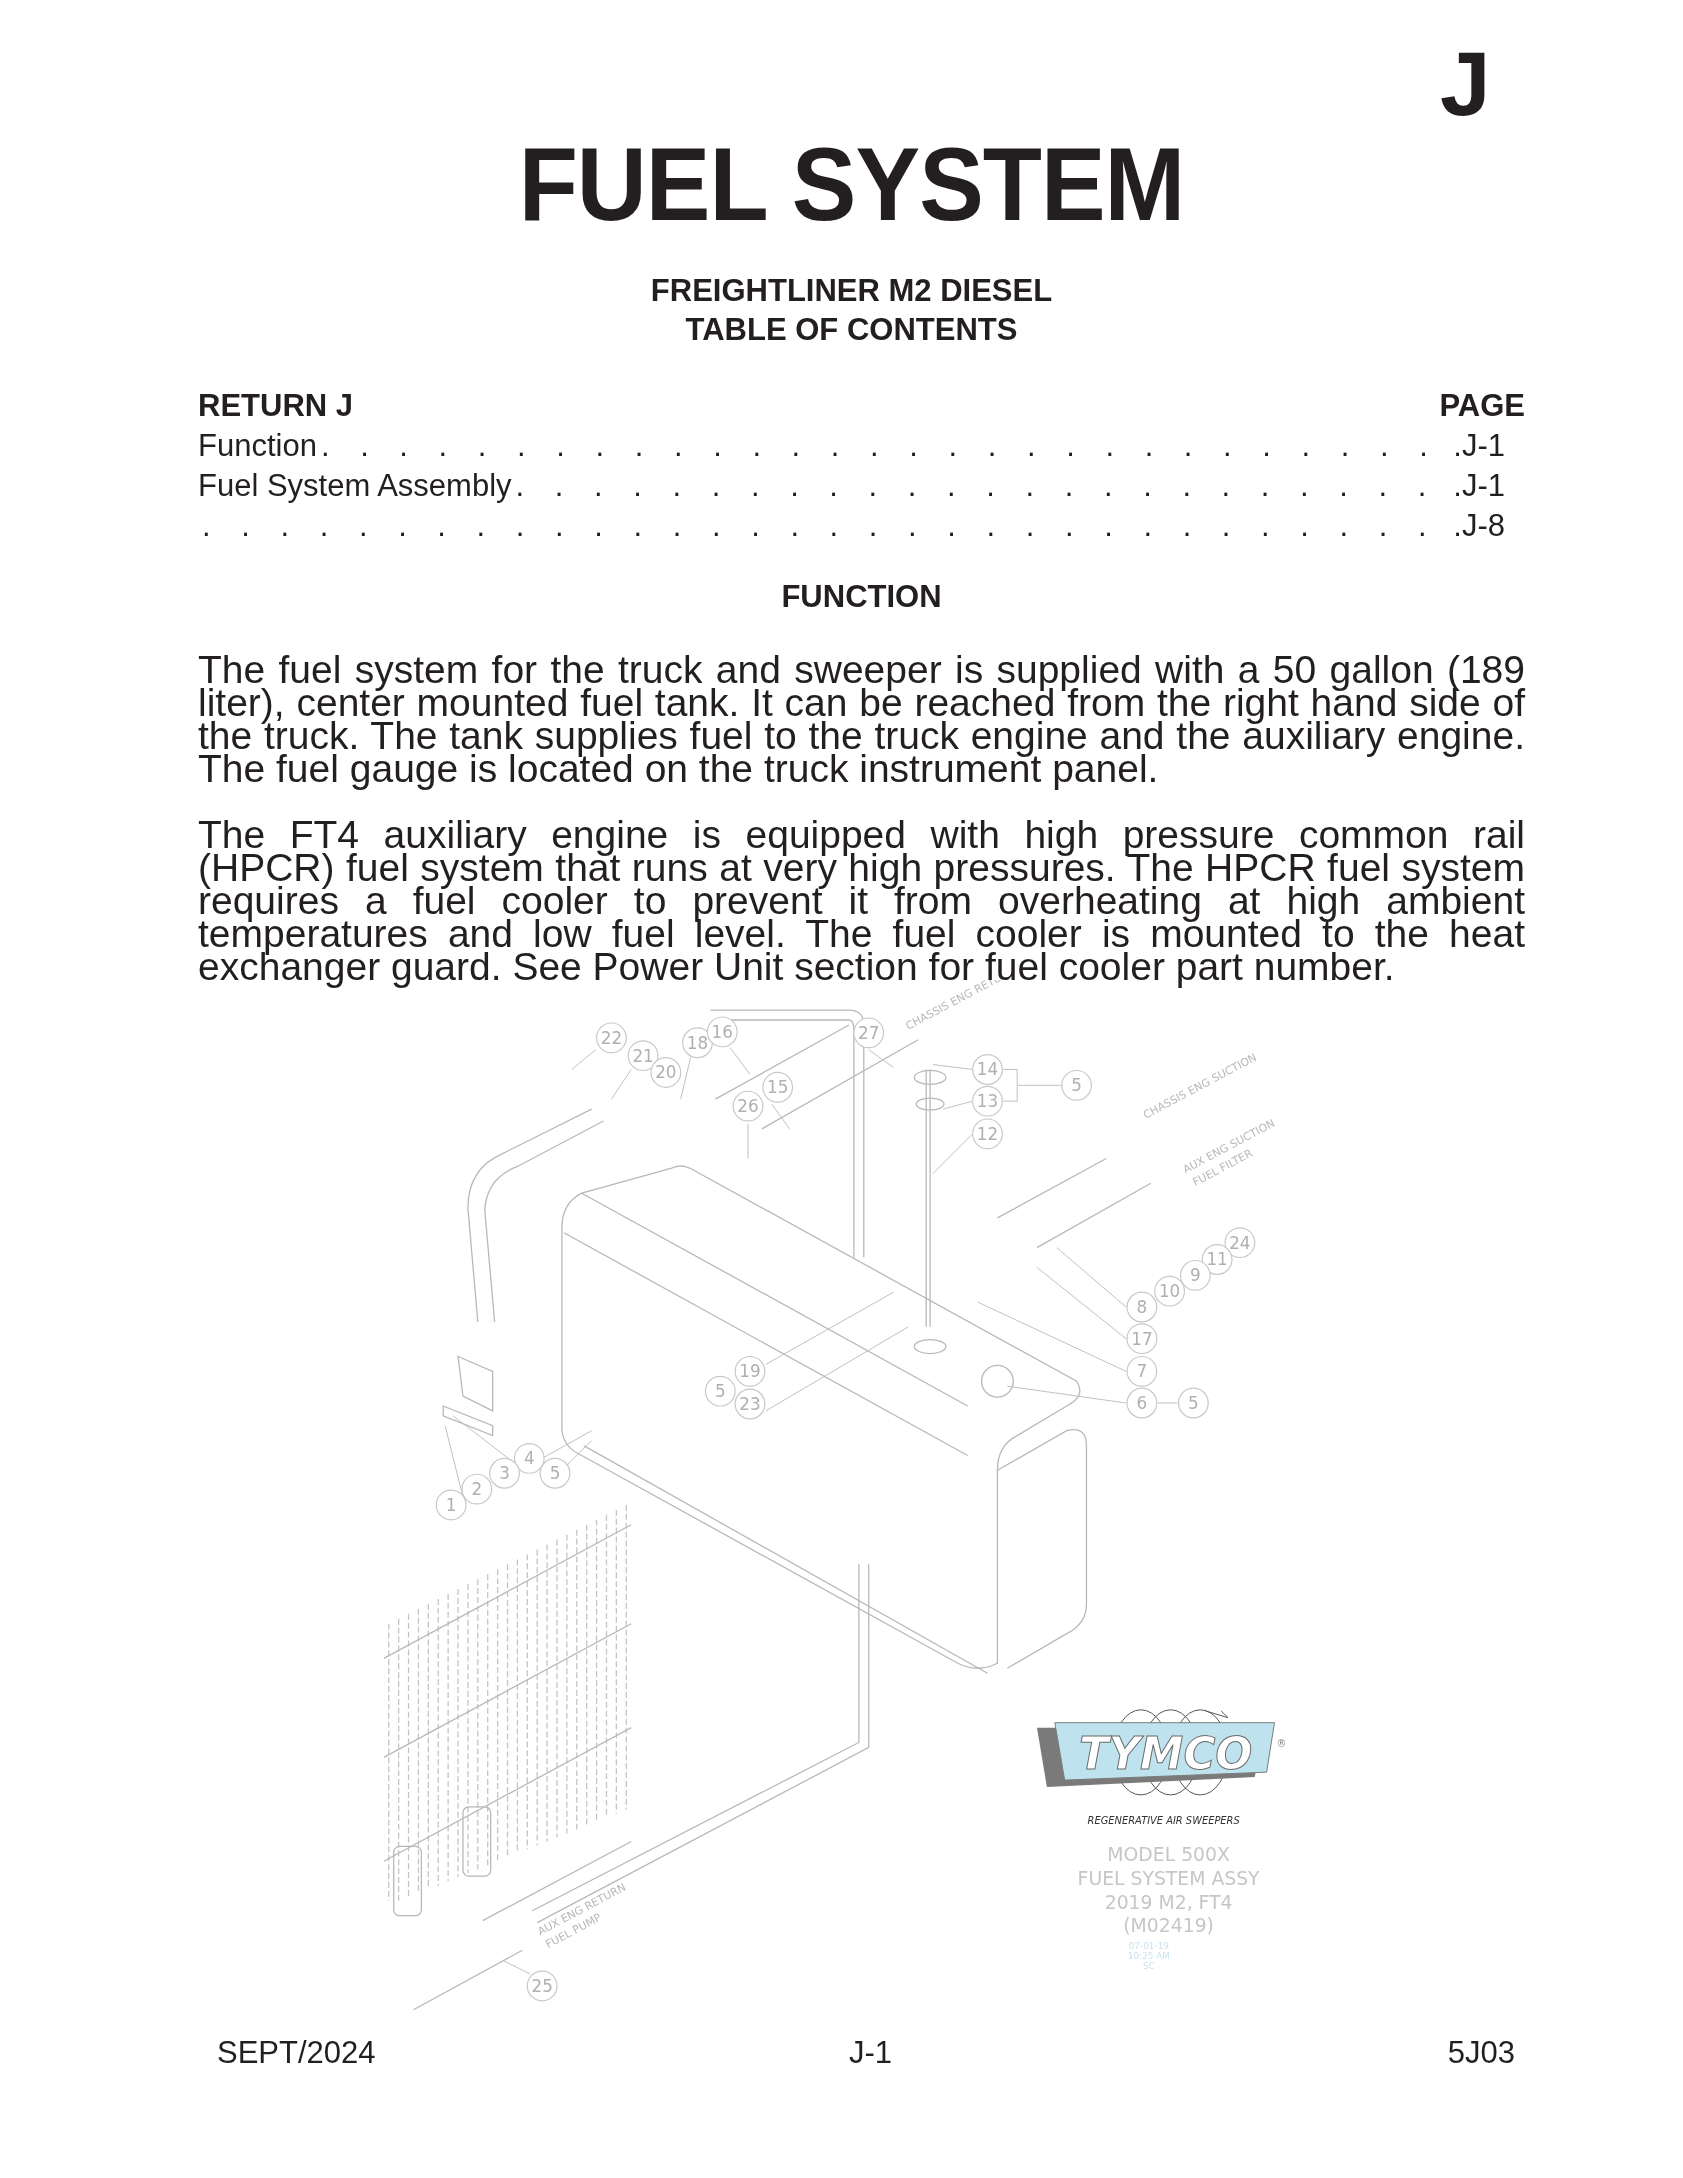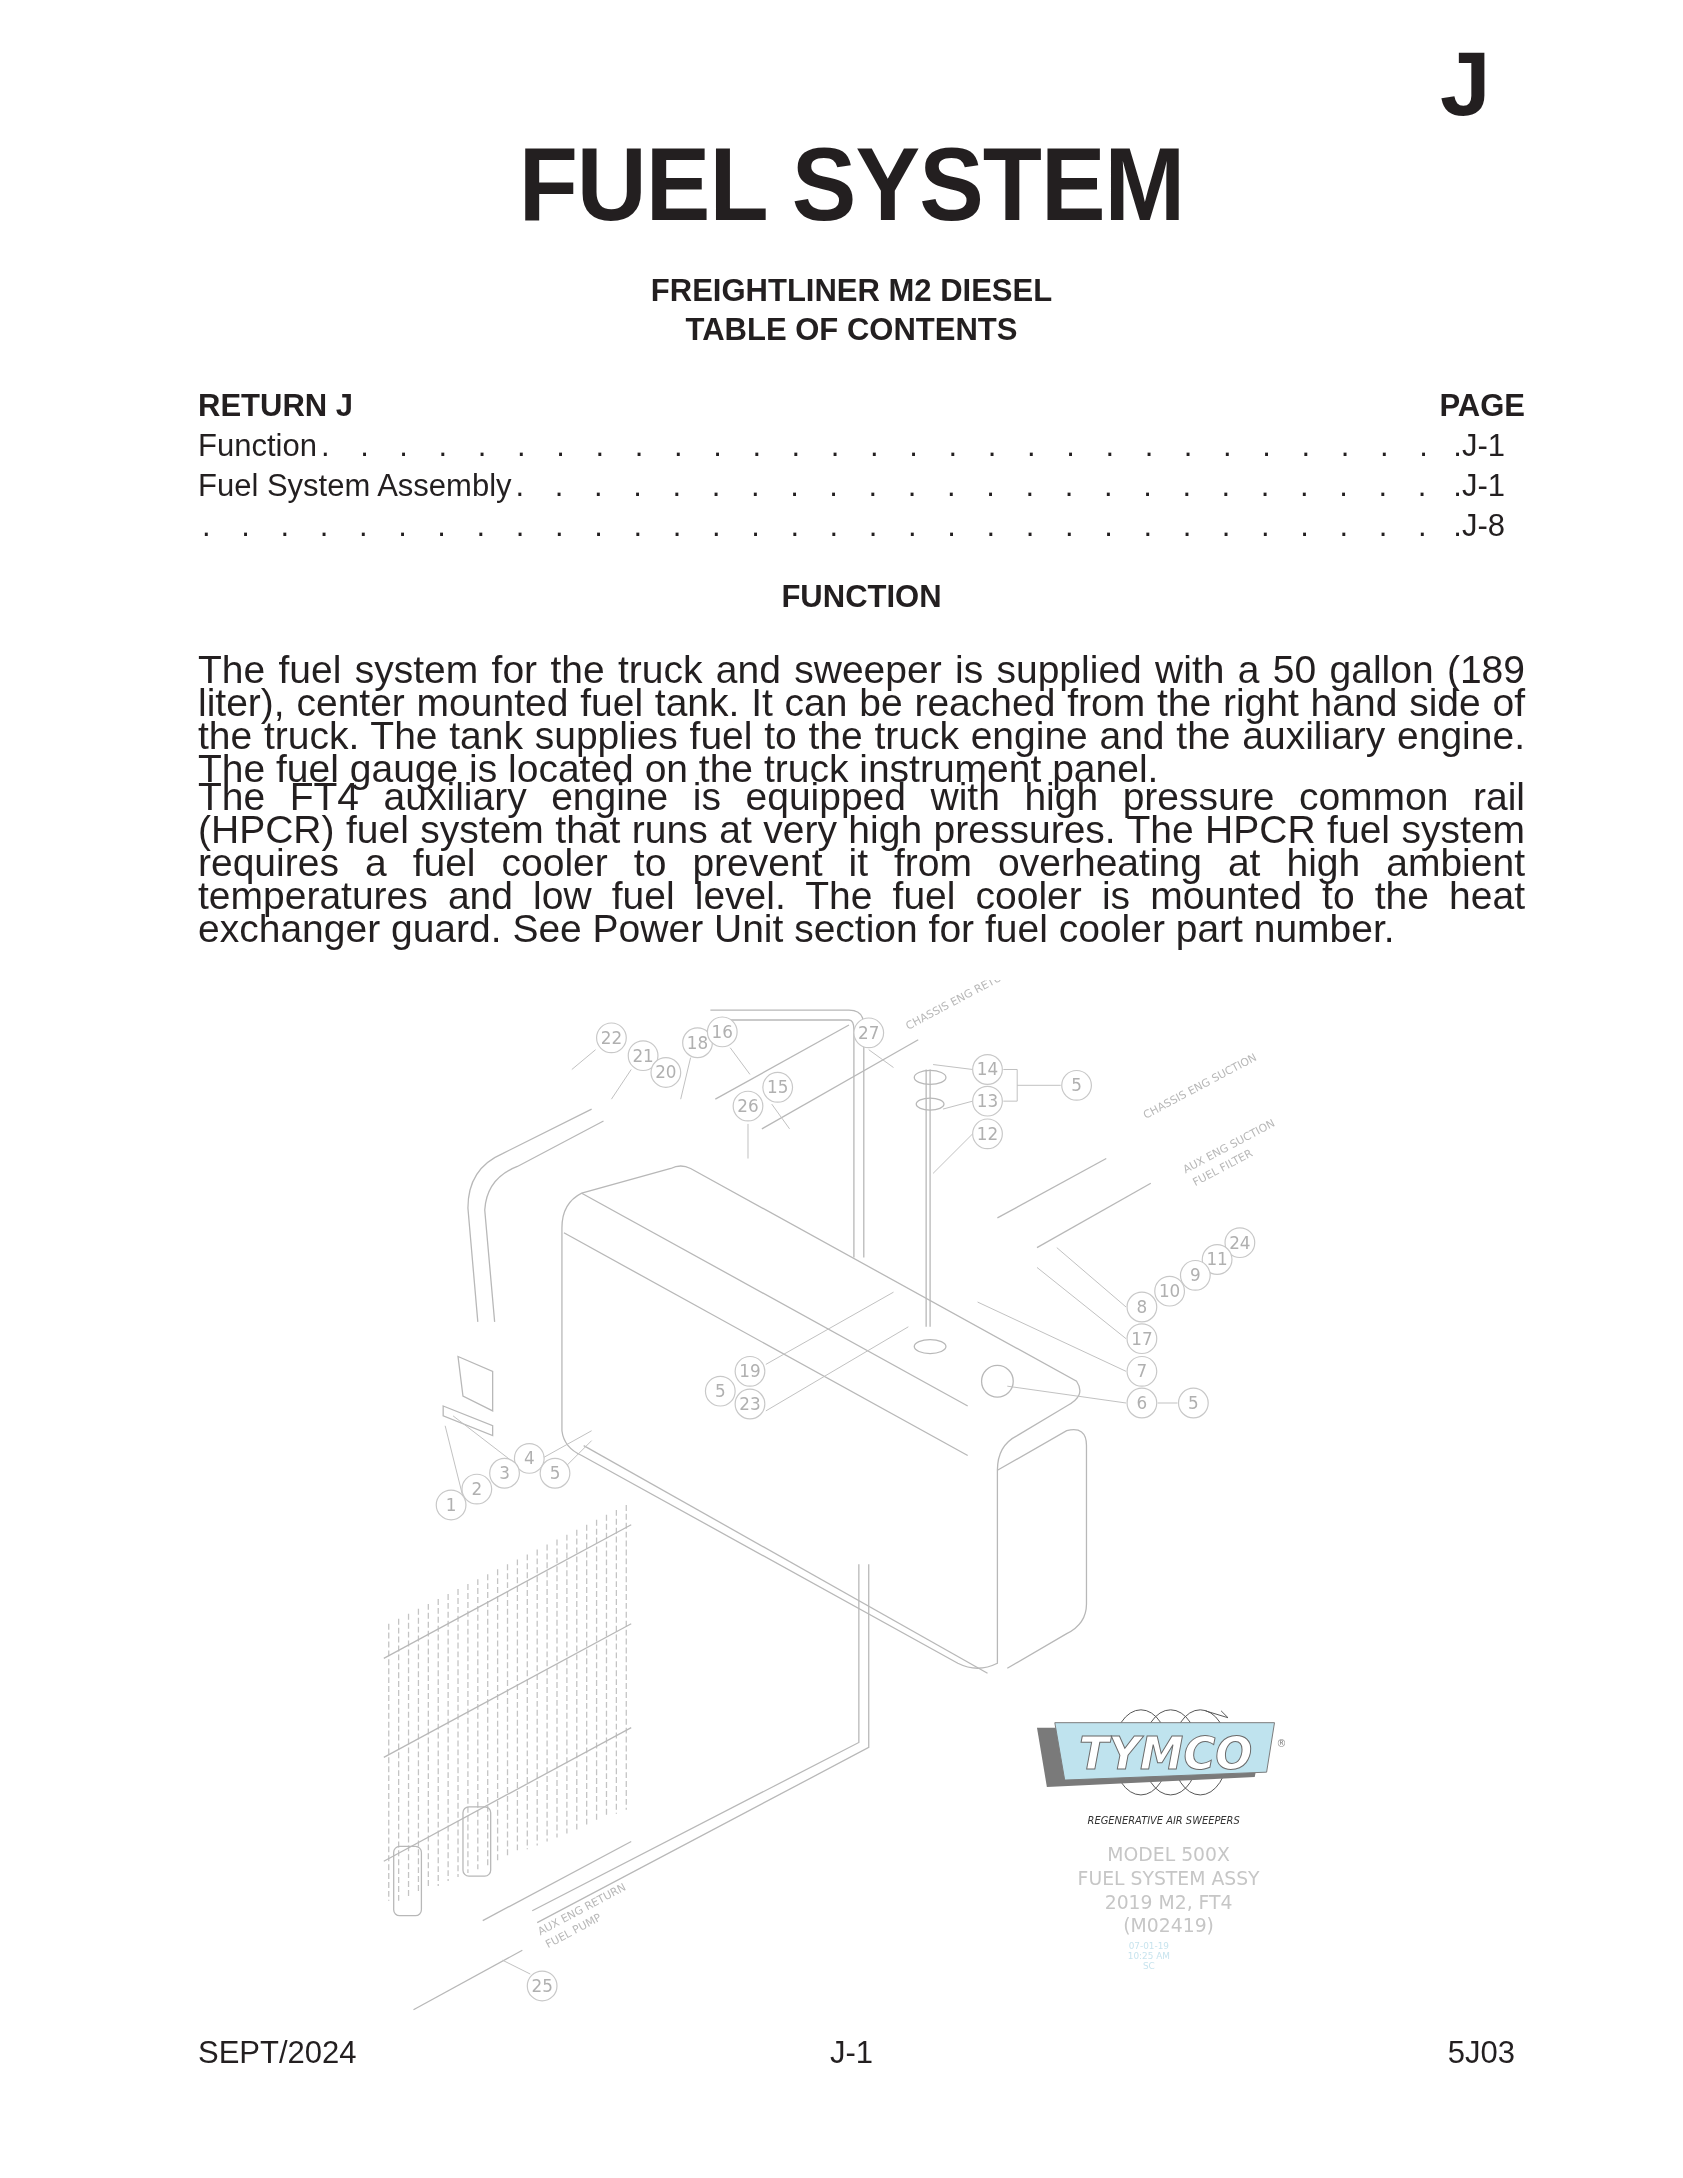--- a/index.html
+++ b/index.html
@@ -12,24 +12,24 @@
   #subtitle { left:0; width:1703px; top:271px; text-align:center; font-size:31px; font-weight:bold;
               line-height:39px; }
   #toc { left:198px; top:386px; width:1327px; font-size:31px; line-height:40px; }
   .toc-head { display:flex; justify-content:space-between; font-weight:bold; }
   .toc-row { display:flex; align-items:baseline; white-space:nowrap; overflow:hidden; }
   .toc-row .leader { flex:1; overflow:hidden; letter-spacing:11px; padding-left:4px; color:#231f20; }
   .toc-row .pg { padding-right:20px; }
   #function-heading { left:0; width:1723px; top:579px; text-align:center; font-size:31px; font-weight:bold; }
   .para { left:198px; width:1327px; font-size:39px; line-height:33px; text-align:justify; }
   #para-1 { top:653px; }
-  #para-2 { top:780px; }
+  #para-2 { top:818px; }
   #diagram { left:364px; top:980px; width:960px; height:1040px; }
   #diagram svg { width:100%; height:100%; }
-  .footer { top:2035px; font-size:31px; }
+  .footer { top:2035px; font-size:31px;margin-left:19px; }
   #footer-date { left:198px; }
   #footer-page { left:0; width:1703px; text-align:center; }
   #footer-code { right:168px; }
 </style>
 </head>
 <body>
 
 <div id="section-letter" class="abs">J</div>
 <div id="page-title" class="abs">FUEL SYSTEM</div>
 <div id="subtitle" class="abs">

